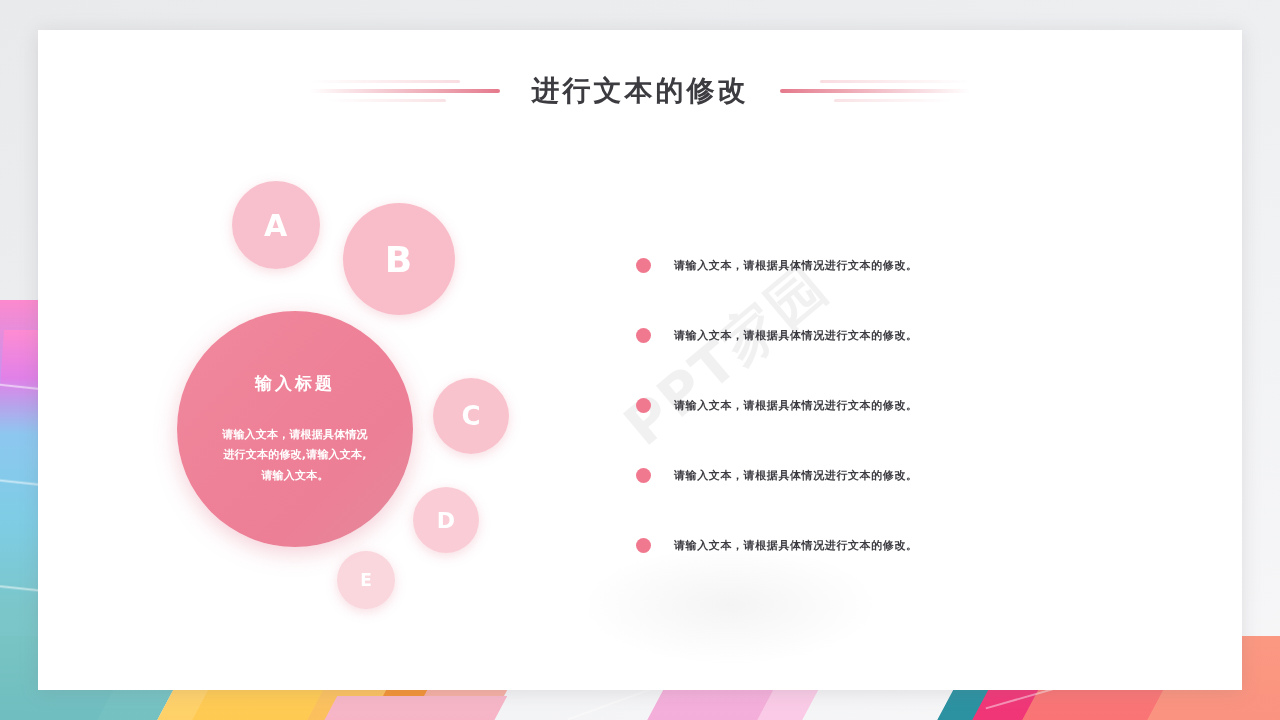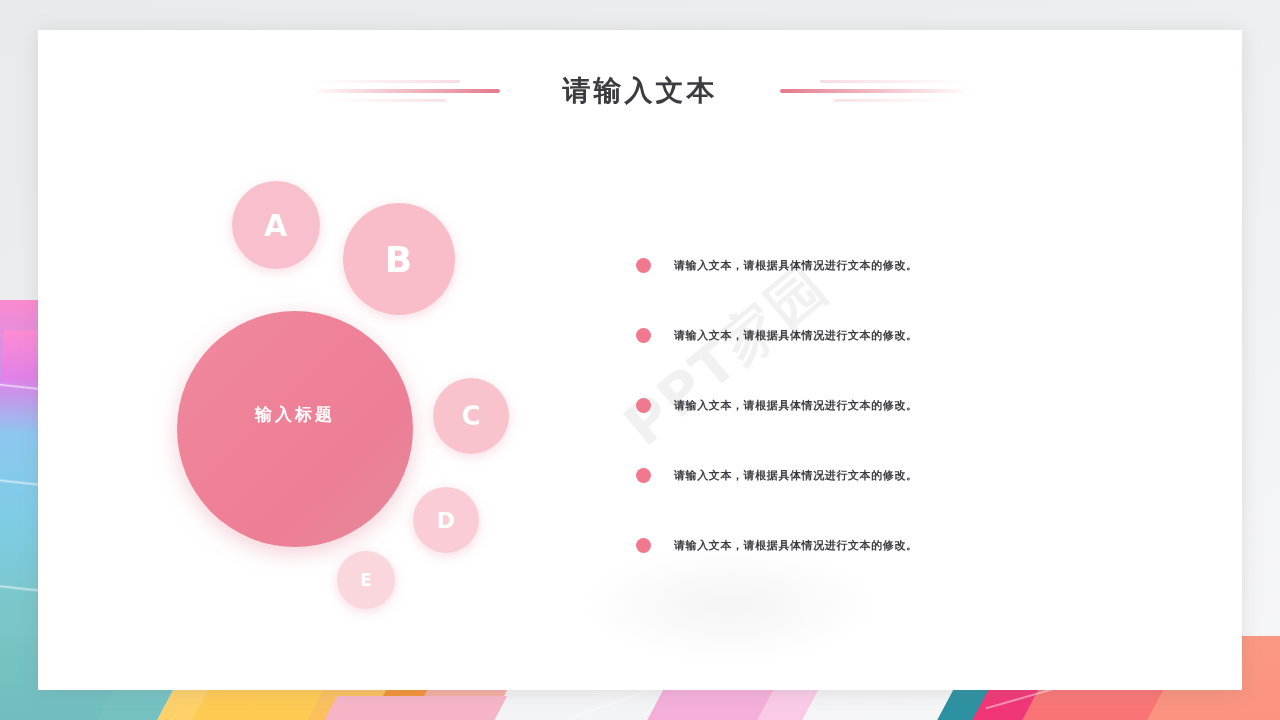--- a/index.html
+++ b/index.html
@@ -283,32 +283,37 @@
   </div>
 
   <div id="slide">
 
     <div id="title-row">
       <div class="deco" id="deco-left">
         <i class="l1"></i>
           <i class="l2"></i>
           <i class="l3"></i>
       </div>
-      <div id="page-title">请输入文本</div>
+      <div id="page-title">进行文本的修改</div>
       <div class="deco" id="deco-right">
         <i class="l1"></i>
           <i class="l2"></i>
           <i class="l3"></i>
       </div>
     </div>
 
     <div id="diagram">
 
       <div class="bubble" id="bubble-main">
         <div class="b-title">输入标题</div>
+        <div class="b-body">
+          <span>请输入文本，请根据具体情况</span><br>
+          <span>进行文本的修改,请输入文本,</span><br>
+          <span>请输入文本。</span>
+        </div>
       </div>
 
       <div class="bubble sat" id="bubble-a">
         <span>A</span>
       </div>
       <div class="bubble sat" id="bubble-b">
         <span>B</span>
       </div>
       <div class="bubble sat" id="bubble-c">
         <span>C</span>

